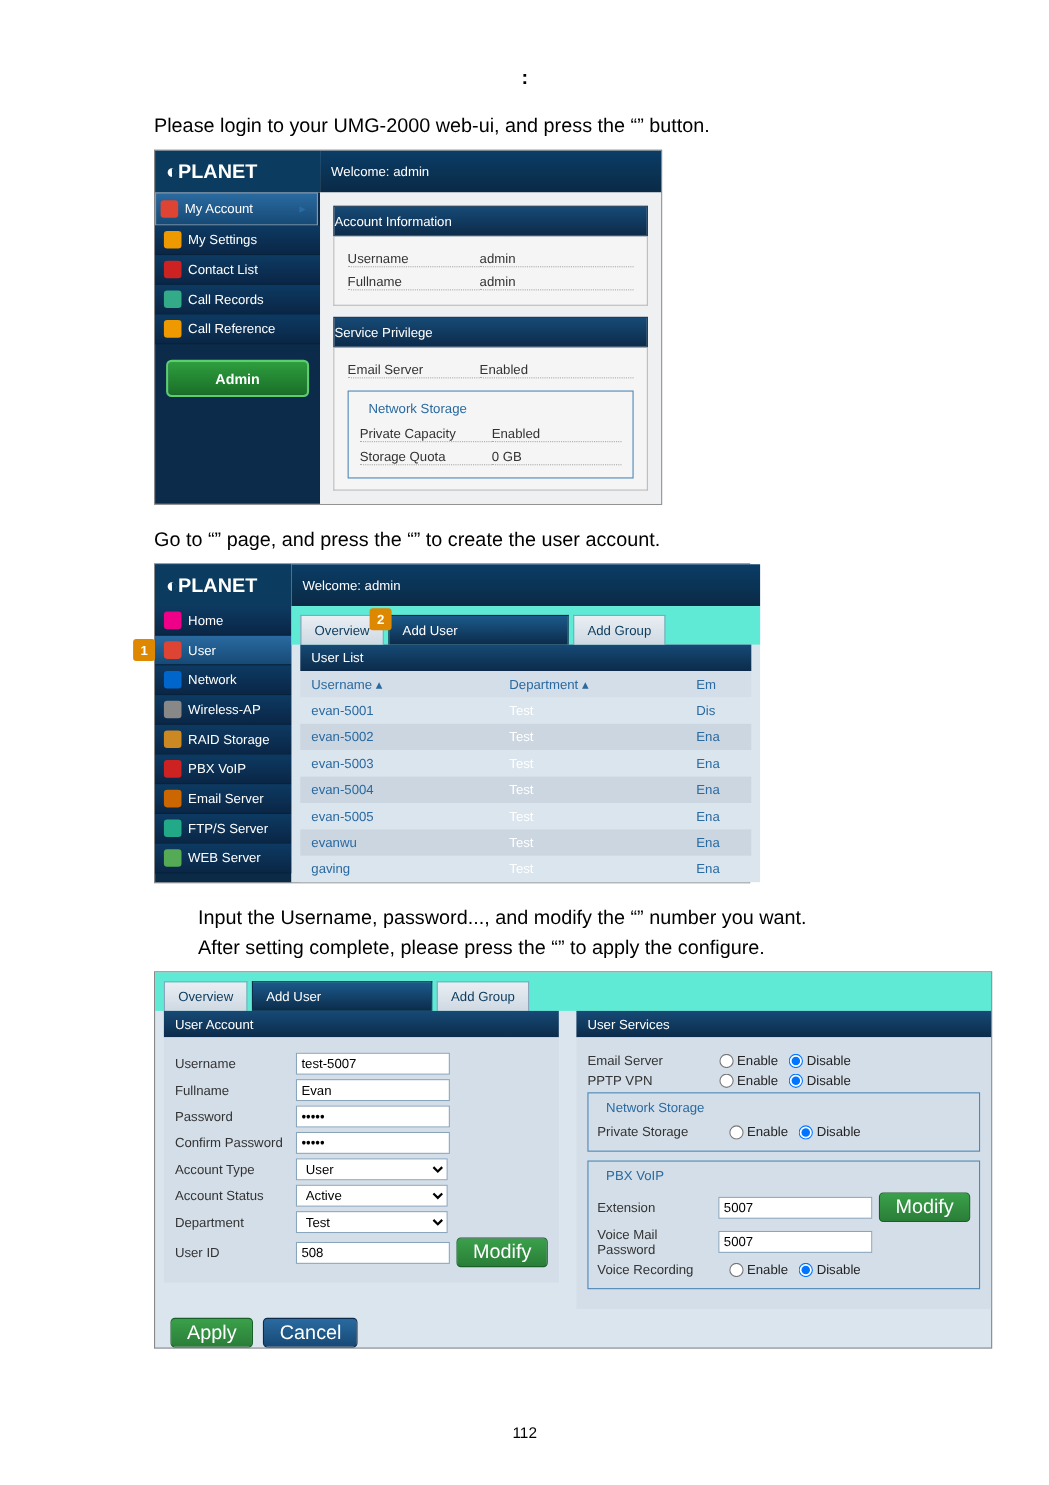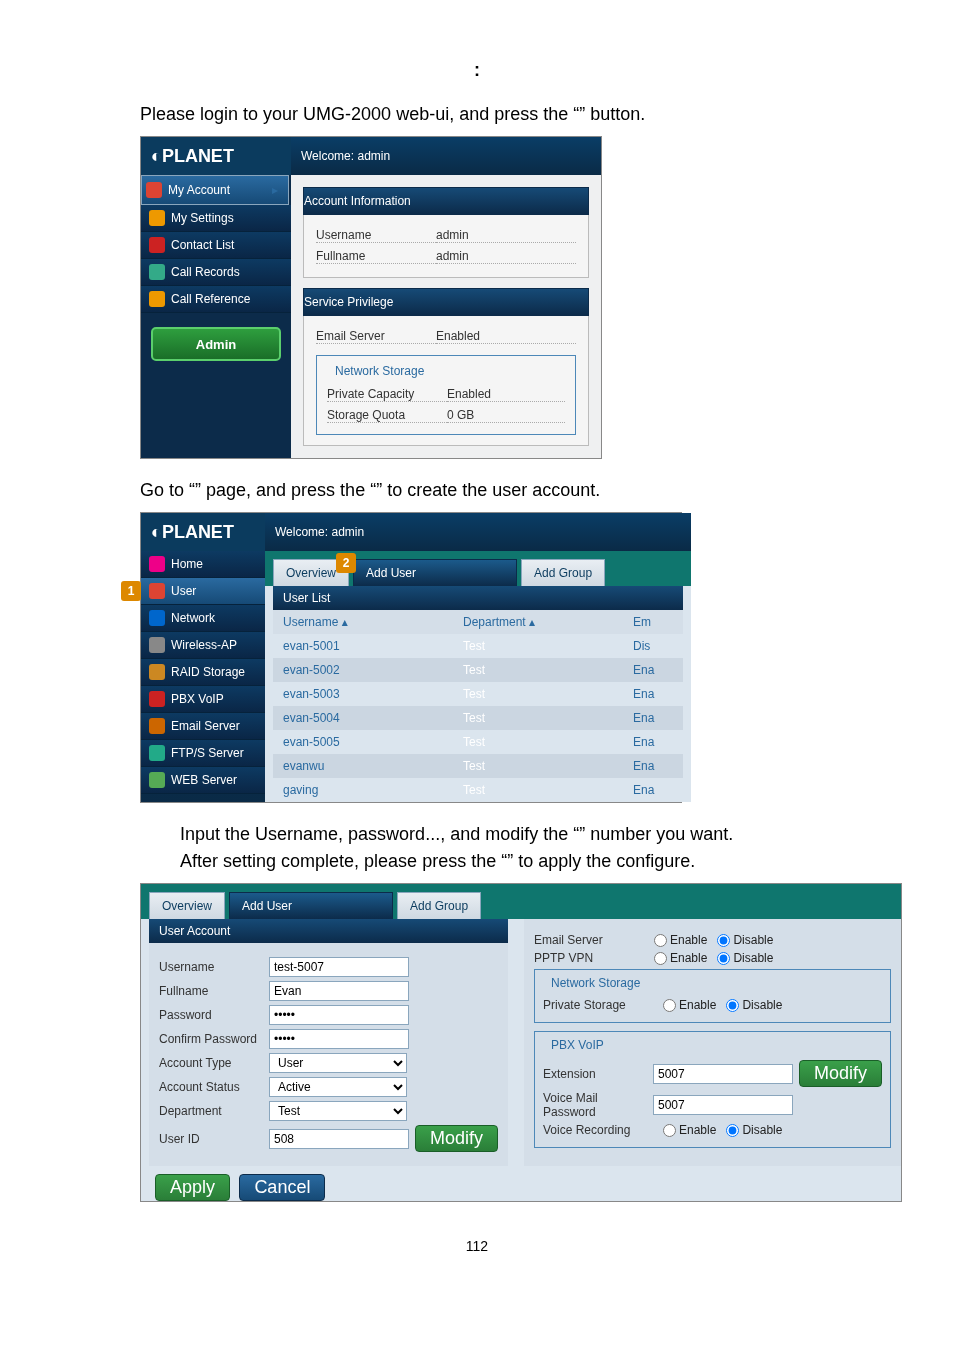--- a/index.html
+++ b/index.html
@@ -26,21 +26,21 @@
   .kv .k{width:120px;border-bottom:1px dotted #aaa}
   .kv .v{flex:1;border-bottom:1px dotted #aaa}
   .fs{border:1px solid #4d88b8;margin-top:8px;padding:8px 10px}
   .fs-title{color:#2a6aa0;font-size:12px;margin:-16px 0 6px 4px;background:#f5f5f5;display:inline-block;padding:0 4px}
   
   .ss2{width:540px;display:flex}
   .ss2 .brandcol{width:150px}
   .ss2 .welcomebar{background:linear-gradient(#0a3d66,#0a2a46)}
   .ss2 .sidebar{width:124px}
   .ss2 .main2{flex:1;background:#dbe5ee}
-  .tabs{display:flex;background:#0f766e;padding:8px 8px 0}
+  .tabs{display:flex;background:#5eead4;padding:8px 8px 0}
   .tabs .tab{padding:6px 12px;font-size:12px;color:#0b3b5e;border:1px solid #8aa6bd;background:linear-gradient(#e9eef3,#cfd9e2);border-bottom:none;display:flex;align-items:center;margin-right:4px}
   .tabs .tab.sel{background:linear-gradient(#1b5a8b,#0c2b4a);color:#fff;border-color:#0c2b4a}
   .tabs .num{position:absolute;transform:translate(-30px,-10px);width:20px;height:20px;background:#d80;color:#fff;text-align:center;line-height:20px;font-weight:bold;border-radius:3px}
   .sb-item.sel2{background:linear-gradient(#2a6aa0,#164a76)}
   .sidenum{position:absolute;transform:translate(-28px,0);width:20px;height:20px;background:#d80;color:#fff;text-align:center;line-height:20px;font-weight:bold;border-radius:3px}
   .listhdr{background:linear-gradient(#164a76,#0c2b4a);color:#fff;padding:5px 10px;font-size:12px;margin:0 8px}
   .tbl{margin:0 8px;font-size:12px}
   .tr{display:flex}
   .tr.hd{background:#d4dee8;color:#2a6aa0}
   .tr .c{padding:5px 10px}
@@ -57,21 +57,21 @@
   .frow{display:flex;align-items:center;margin:4px 0;font-size:12px}
   .frow .lbl{width:110px;color:#333}
   .inp{border:1px solid #8aa6bd;background:#fff;padding:2px 4px;font-size:12px;width:130px}
   .sel{border:1px solid #8aa6bd;background:#fff;padding:1px 4px;font-size:12px;width:138px}
   .btn{background:linear-gradient(#3aa04a,#2a7e38);color:#fff;border:1px solid #1a5e28;border-radius:4px;padding:2px 14px;font-size:18px;margin-left:6px}
   .btn.cancel{background:linear-gradient(#2a6aa0,#164a76);border-color:#0c2b4a}
   .fs2{border:1px solid #4d88b8;padding:6px 8px;margin:4px 0 8px}
   .fs2-title{color:#2a6aa0;font-size:12px;margin:-14px 0 4px 4px;background:#d4dee8;display:inline-block;padding:0 4px}
   .radio{margin:0 3px 0 10px}
   .bottombtns{margin:8px 0 0 8px}
-  .pgnum{text-align:center;font-size:14px;margin-top:36px}
+  .pgnum{text-align:center;font-size:14px;margin-top:68px}
   .ic-home{background:#e08;}.ic-user{background:#d43}.ic-net{background:#06c}.ic-wifi{background:#888}.ic-raid{background:#c82}.ic-pbx{background:#c22}.ic-email{background:#c60}.ic-ftp{background:#2a8}.ic-web{background:#5a5}
   .ic-acct{background:#d43}.ic-set{background:#e90}.ic-cont{background:#c22}.ic-callr{background:#3a8}.ic-callref{background:#e90}
   .arrow{color:#2a6aa0;margin-left:auto;padding-right:6px}
 </style>
 </head>
 <body>
 
 <div class="page">
   <div class="colon">:</div>
 
@@ -311,20 +311,21 @@
               </div>
           <div class="frow">
                 <span class="lbl">User ID</span>
                 <input class="inp" value="508" style="">
                 <button class="btn">Modify</button>
               </div>
         </div>
           </div>
       </div>
       <div style="flex:1">
+        <div class="panelhdr2">User Services</div>
         <div class="cols">
             <div class="col">
           <div class="frow">
                 <span class="lbl">Email Server</span>
                 <input type="radio" class="radio" style="">
                 <span>Enable</span>
                 <input type="radio" class="radio" checked="" style="">
                 <span>Disable</span>
               </div>
           <div class="frow">

